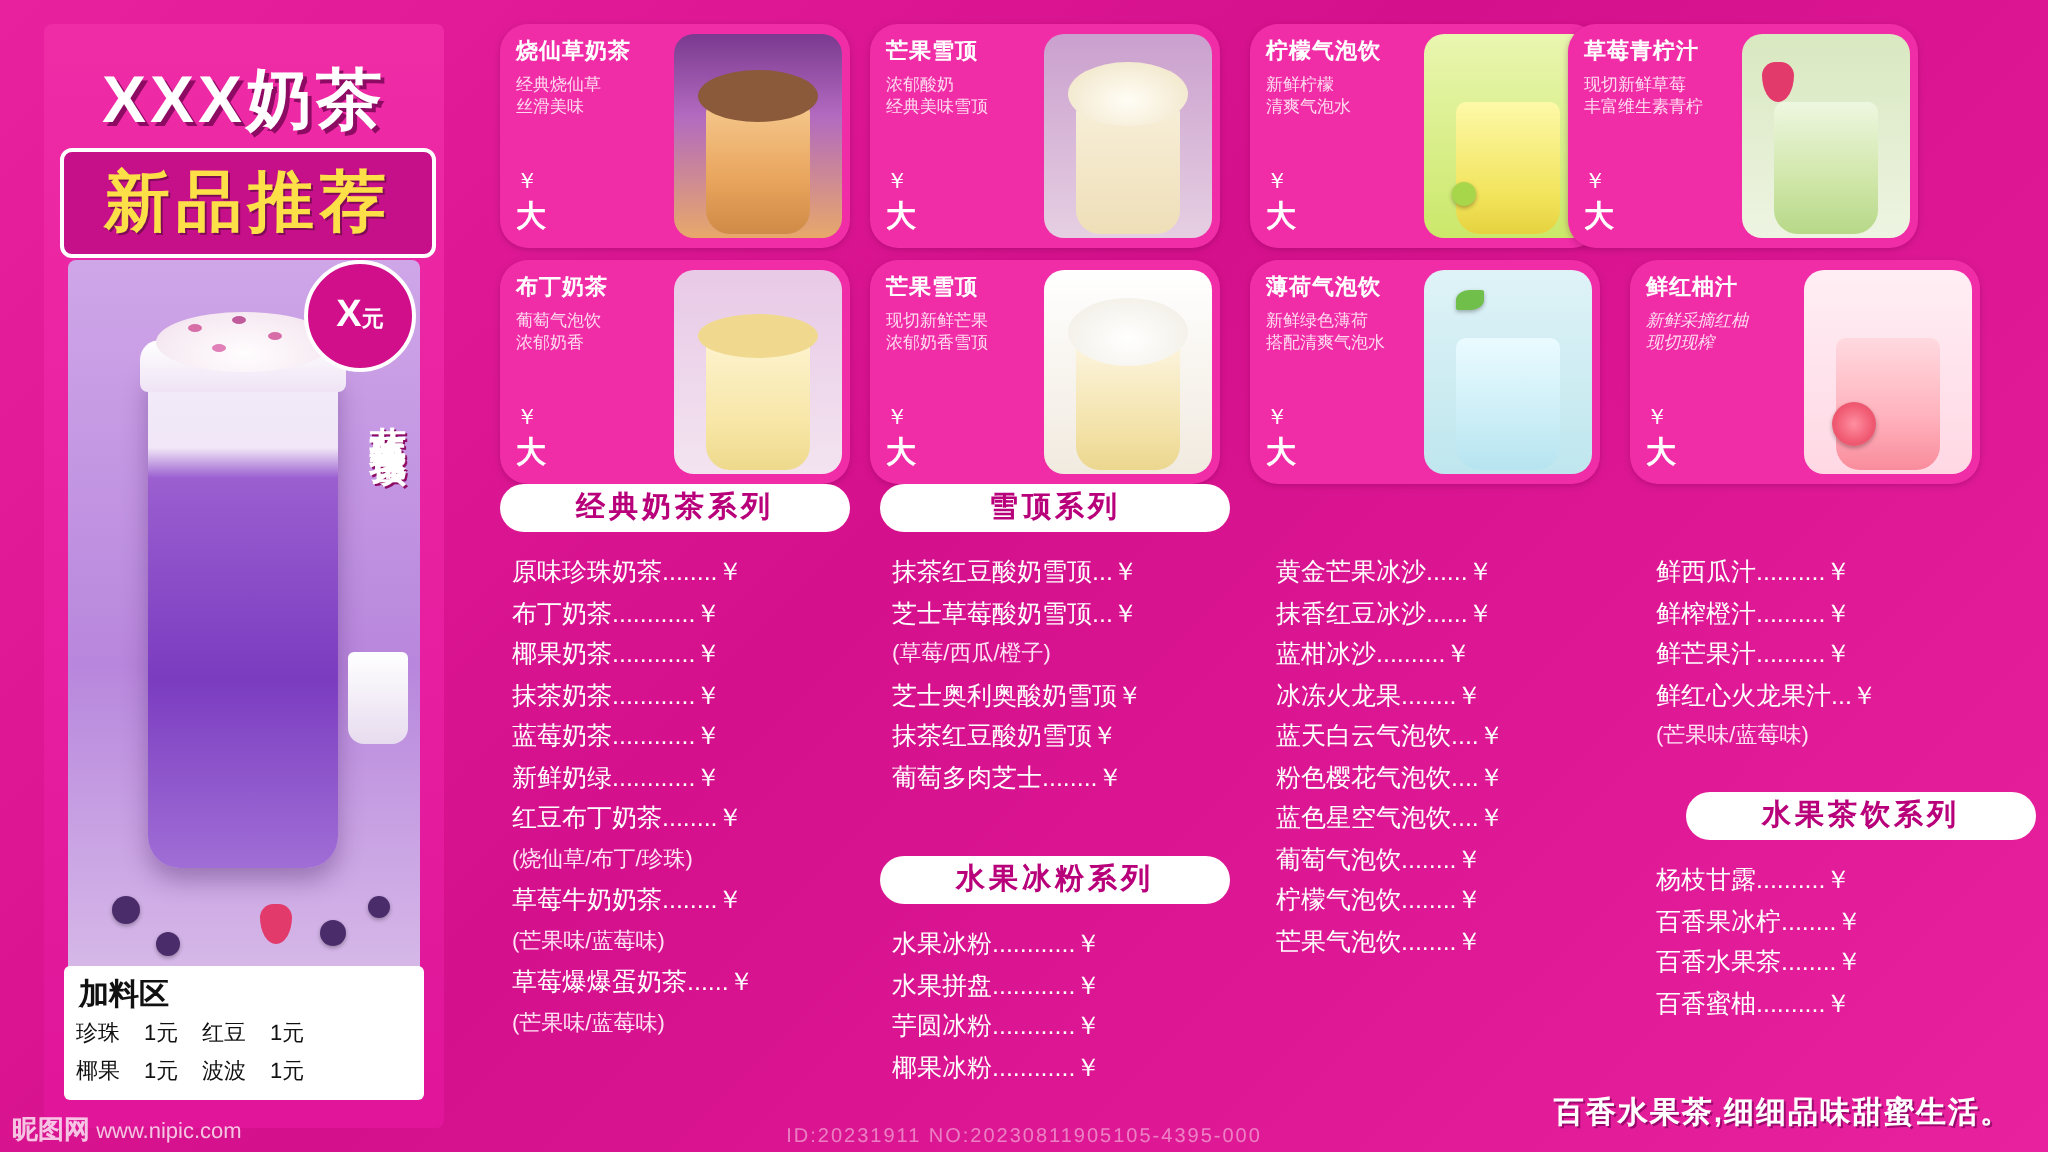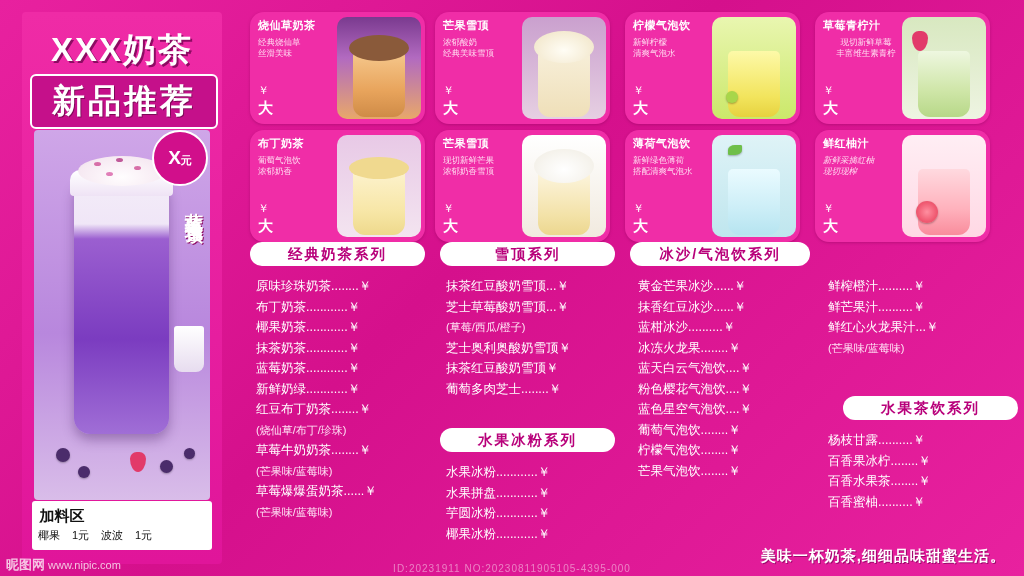--- a/index.html
+++ b/index.html
@@ -20,21 +20,21 @@
     background:linear-gradient(180deg,#ef2ba6 0%,#e0159a 100%);
     border-radius:4px;
   }
   .brand-title{
     position:absolute;left:0;top:16px;width:200px;text-align:center;
     color:#ffffff;font-size:33px;font-weight:bold;letter-spacing:2px;
     text-shadow:2px 2px 0 #8d0b63;
   }
   .brand-sub{
     position:absolute;left:8px;top:62px;width:184px;text-align:center;
-    color:#ffffff;font-size:33px;font-weight:bold;letter-spacing:3px;
+    color:#fde047;font-size:33px;font-weight:bold;letter-spacing:3px;
     background:#c5108a;border:2px solid #ffffff;border-radius:6px;
     padding:3px 0;
     text-shadow:1px 1px 0 #7e0a58;
   }
   .hero-img{
     position:absolute;left:12px;top:118px;width:176px;height:370px;
     border-radius:4px;overflow:hidden;
     background:linear-gradient(180deg,#cfa6e8 0%,#b887dd 55%,#d9bde9 100%);
   }
   .hero-cup{
@@ -172,20 +172,28 @@
       <span>X</span><span class="unit">元</span>
     </div>
 
     <div class="vert-text">蓝莓玫瑰雪顶</div>
 
     <div class="addon-box">
       <div class="addon-title">加料区</div>
       <div class="addon-grid">
         <div class="addon-row">
           <div class="addon-cell">
+            <span class="nm">珍珠</span><span class="pr">1元</span>
+          </div>
+          <div class="addon-cell">
+            <span class="nm">红豆</span><span class="pr">1元</span>
+          </div>
+        </div>
+        <div class="addon-row">
+          <div class="addon-cell">
             <span class="nm">椰果</span><span class="pr">1元</span>
           </div>
           <div class="addon-cell">
             <span class="nm">波波</span><span class="pr">1元</span>
           </div>
         </div>
       </div>
     </div>
   </div>
 
@@ -218,21 +226,21 @@
     <div class="c-desc" style="white-space:pre-line;">新鲜柠檬
 清爽气泡水</div>
     <div class="c-yuan">￥</div>
     <div class="c-size">大</div>
     <div class="c-img" style="background:linear-gradient(180deg,#e9f6b0 0%,#cbe86a 100%);">
       <div class="cup-generic" style="background:linear-gradient(180deg,#fdf9a8 0%,#f2e45c 70%,#e6d23f 100%);"></div>
       <div class="berry" style="left:14px;bottom:16px;width:12px;height:12px;background:#a8d64a;"></div>
     </div>
   </div>
 
-  <div class="card" style="left:815px;top:12px;text-align:center;">
+  <div class="card" style="left:784px;top:12px;">
     <div class="c-name">草莓青柠汁</div>
     <div class="c-desc" style="white-space:pre-line;">现切新鲜草莓
 丰富维生素青柠</div>
     <div class="c-yuan">￥</div>
     <div class="c-size">大</div>
     <div class="c-img" style="background:linear-gradient(180deg,#d8e8c0 0%,#eef4e2 100%);">
       <div class="cup-generic" style="background:linear-gradient(180deg,#eef7e0 0%,#cfe6a8 60%,#b7d888 100%);"></div>
       <div class="straw-berry" style="left:10px;top:14px;"></div>
     </div>
   </div>
@@ -281,21 +289,20 @@
     <div class="c-size">大</div>
     <div class="c-img" style="background:linear-gradient(180deg,#ffeef4 0%,#ffd8e4 100%);">
       <div class="cup-generic" style="background:linear-gradient(180deg,#ffd9df 0%,#ffb2bd 60%,#f98c9c 100%);"></div>
       <div class="berry" style="left:14px;bottom:14px;width:22px;height:22px;background:radial-gradient(circle,#ff8fa0 0%,#f05a72 60%,#d94e63 100%);"></div>
     </div>
   </div>
 
   <div class="sec-head" style="left:250px;top:242px;width:175px;">经典奶茶系列</div>
   <div class="sec-head" style="left:440px;top:242px;width:175px;">雪顶系列</div>
   <div class="sec-head" style="left:440px;top:428px;width:175px;">水果冰粉系列</div>
-  <div class="sec-head" style="left:630px;top:242px;width:180px;">冰沙/气泡饮系列</div>
   <div class="sec-head" style="left:822px;top:396px;width:175px;margin-left:21px;">水果茶饮系列</div>
 
   <div class="list" style="left:256px;top:276px;width:190px;">
     <div class="row"><span>原味珍珠奶茶</span><span class="dots">........</span><span>￥</span></div>
     <div class="row"><span>布丁奶茶</span><span class="dots">............</span><span>￥</span></div>
     <div class="row"><span>椰果奶茶</span><span class="dots">............</span><span>￥</span></div>
     <div class="row"><span>抹茶奶茶</span><span class="dots">............</span><span>￥</span></div>
     <div class="row"><span>蓝莓奶茶</span><span class="dots">............</span><span>￥</span></div>
     <div class="row"><span>新鲜奶绿</span><span class="dots">............</span><span>￥</span></div>
     <div class="row"><span>红豆布丁奶茶</span><span class="dots">........</span><span>￥</span></div>
@@ -329,34 +336,35 @@
     <div class="row"><span>冰冻火龙果</span><span class="dots">........</span><span>￥</span></div>
     <div class="row"><span>蓝天白云气泡饮</span><span class="dots">....</span><span>￥</span></div>
     <div class="row"><span>粉色樱花气泡饮</span><span class="dots">....</span><span>￥</span></div>
     <div class="row"><span>蓝色星空气泡饮</span><span class="dots">....</span><span>￥</span></div>
     <div class="row"><span>葡萄气泡饮</span><span class="dots">........</span><span>￥</span></div>
     <div class="row"><span>柠檬气泡饮</span><span class="dots">........</span><span>￥</span></div>
     <div class="row"><span>芒果气泡饮</span><span class="dots">........</span><span>￥</span></div>
   </div>
 
   <div class="list" style="left:828px;top:276px;width:185px;">
+    <div class="row"><span>鲜西瓜汁</span><span class="dots">..........</span><span>￥</span></div>
     <div class="row"><span>鲜榨橙汁</span><span class="dots">..........</span><span>￥</span></div>
     <div class="row"><span>鲜芒果汁</span><span class="dots">..........</span><span>￥</span></div>
     <div class="row"><span>鲜红心火龙果汁</span><span class="dots">...</span><span>￥</span></div>
     <div class="row note">(芒果味/蓝莓味)</div>
   </div>
 
   <div class="list" style="left:828px;top:430px;width:185px;">
     <div class="row"><span>杨枝甘露</span><span class="dots">..........</span><span>￥</span></div>
     <div class="row"><span>百香果冰柠</span><span class="dots">........</span><span>￥</span></div>
     <div class="row"><span>百香水果茶</span><span class="dots">........</span><span>￥</span></div>
     <div class="row"><span>百香蜜柚</span><span class="dots">..........</span><span>￥</span></div>
   </div>
 
-  <div class="footer-slogan">美味一杯奶茶,细细品味甜蜜生活。</div>
+  <div class="footer-slogan">百香水果茶,细细品味甜蜜生活。</div>
 
   <div class="watermark">
     <span class="big">昵图网</span>
     <span>www.nipic.com</span>
   </div>
   <div class="wm-center">ID:20231911 NO:20230811905105-4395-000</div>
 
 </div>
 
 </body></html>

